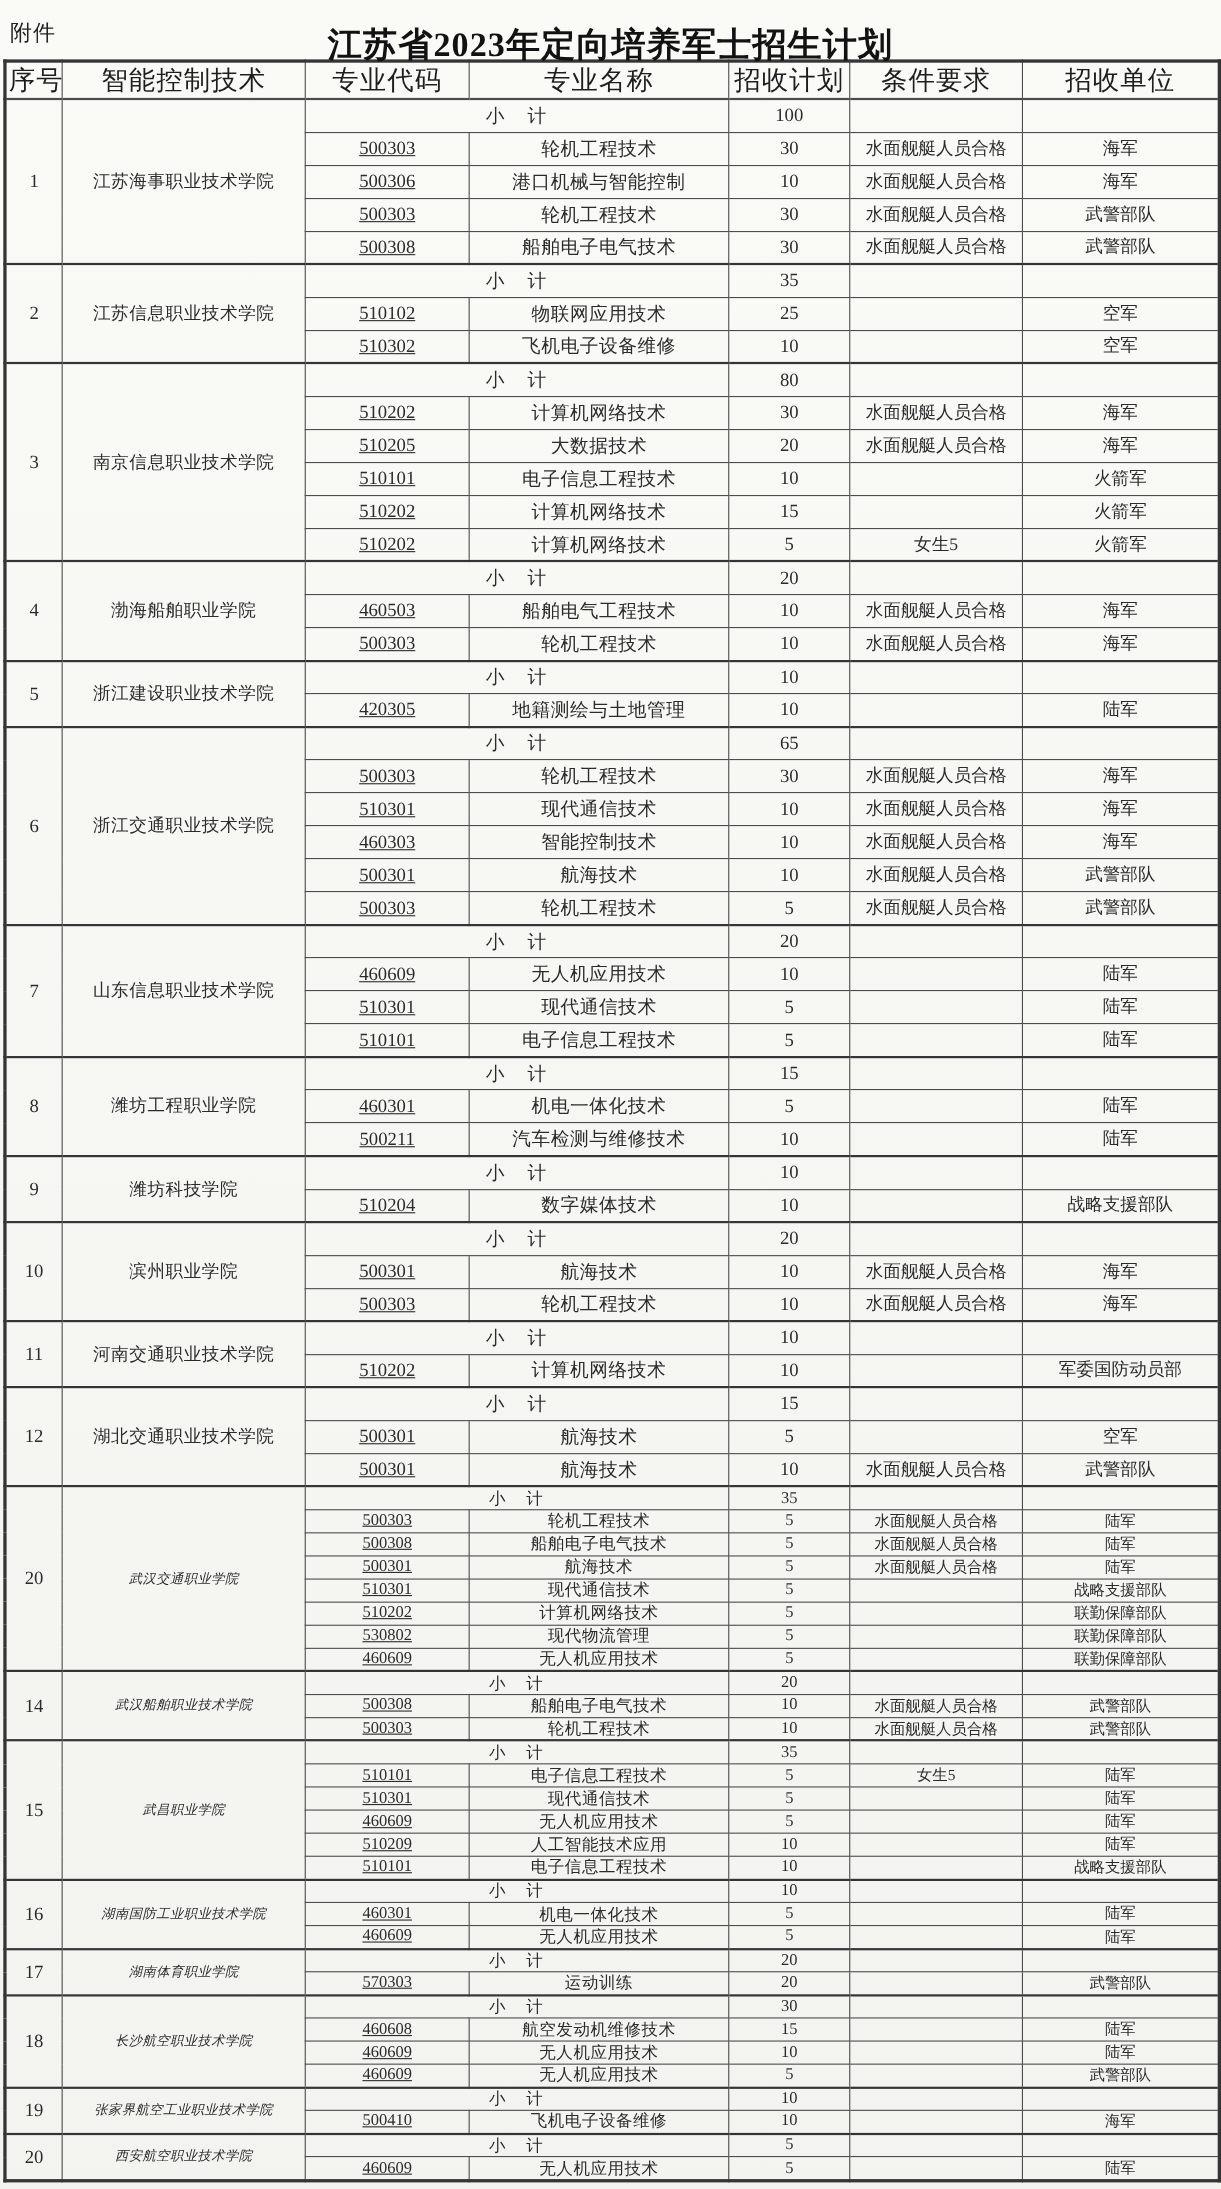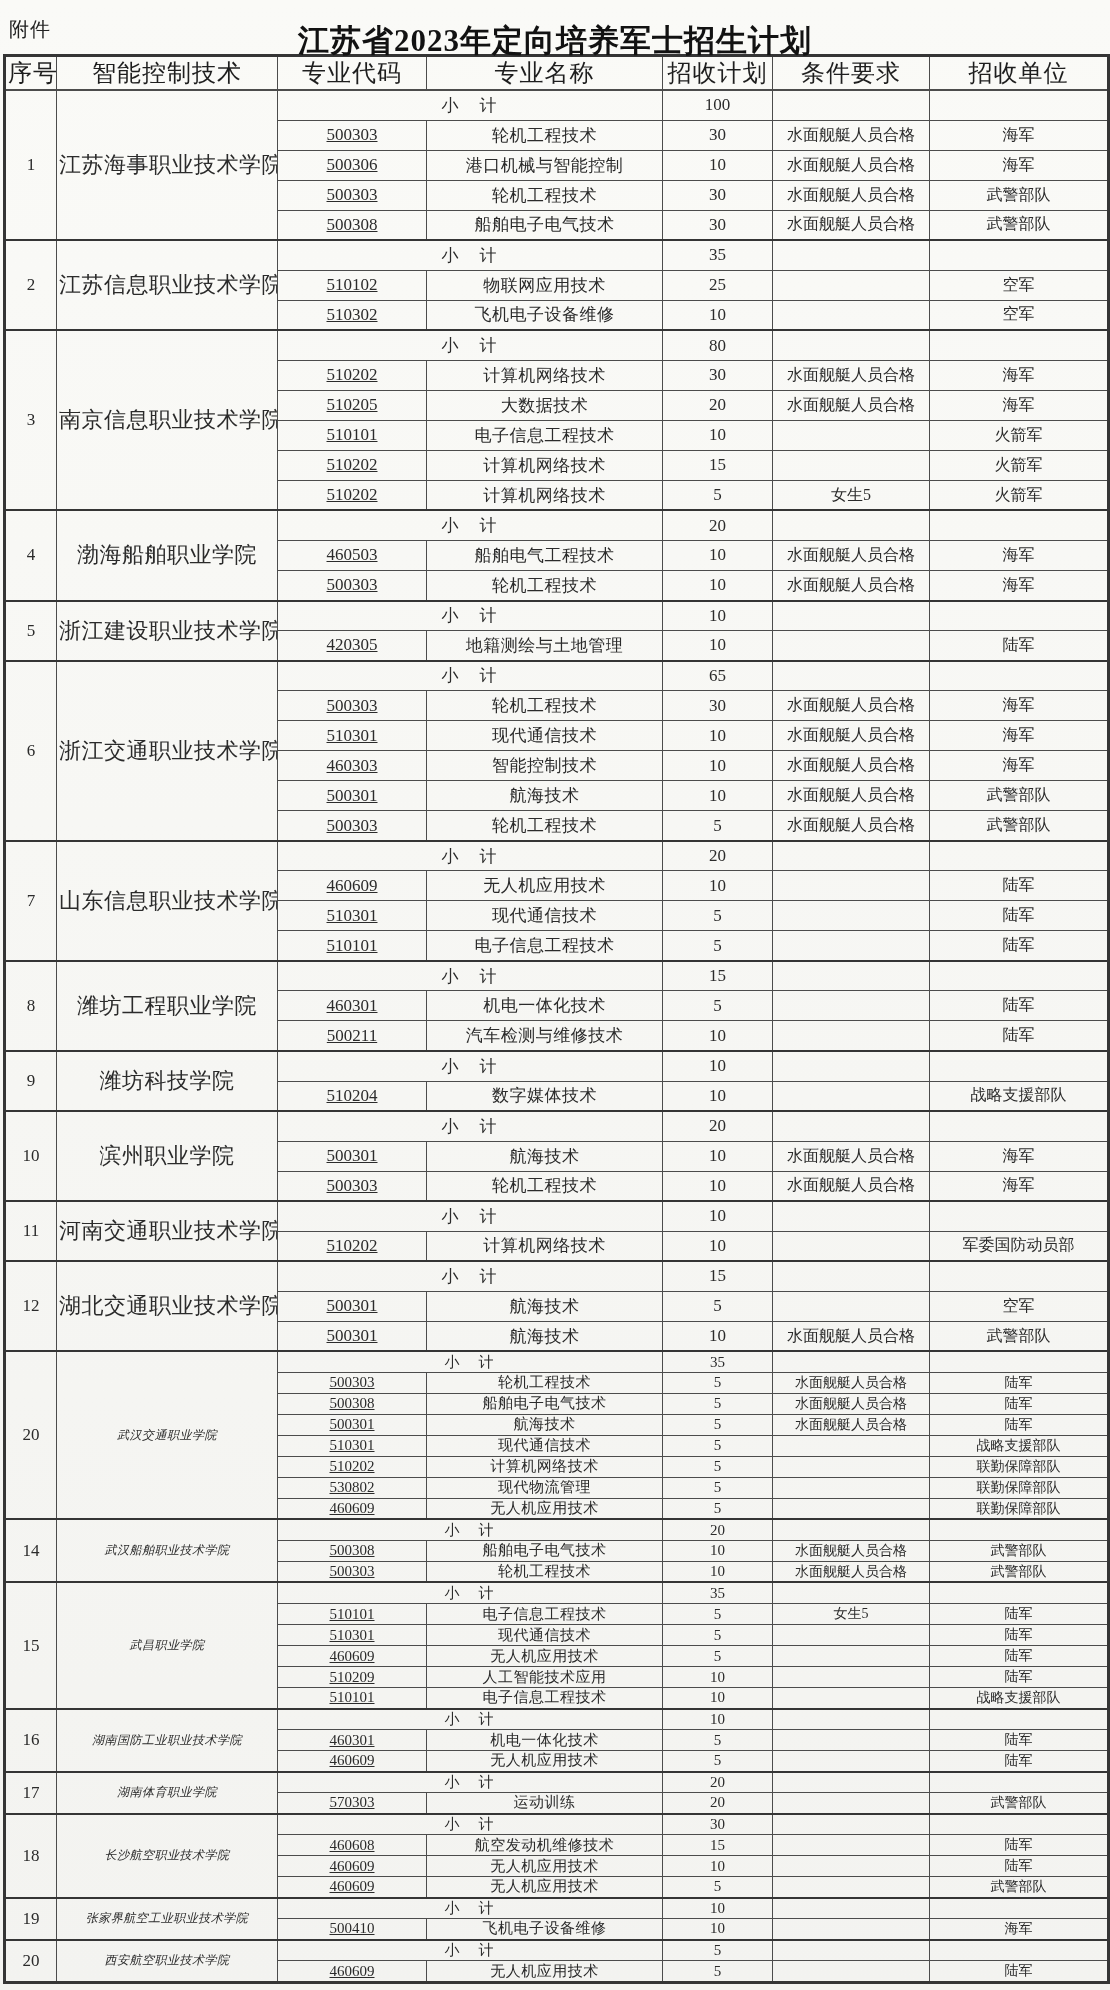--- a/index.html
+++ b/index.html
@@ -36,21 +36,21 @@
   }
   thead tr{height:32px;}
   thead th{
     font-weight:normal;font-size:24px;color:#1e1e1e;
     border-bottom-width:2px;border-top-width:2px;letter-spacing:1px;
   }
   tbody tr.ra{height:30px;}
   tbody tr.rb{height:21px;}
   tbody tr.group-start td{border-top:2px solid #353535;}
   td.no{font-size:17px;}
-  td.college{font-size:22px;letter-spacing:0.5px;}
+  td.college{font-size:16px;letter-spacing:0.5px;}
   td.code{font-size:17px;text-decoration:underline;}
   td.mname{font-size:17px;letter-spacing:0.5px;margin-left:48px;}
   td.plan{font-size:17px;}
   td.cond{font-size:16px;}
   td.unit{font-size:16px;}
   td.subtotal-label{font-size:17px;letter-spacing:2px;}
   tr.rb td.college{font-size:12px;font-style:italic;}
   tr.rb td.code,tr.rb td.mname,tr.rb td.plan,tr.rb td.subtotal-label{font-size:15px;}
   tr.rb td.cond,tr.rb td.unit{font-size:14px;}
 </style>

